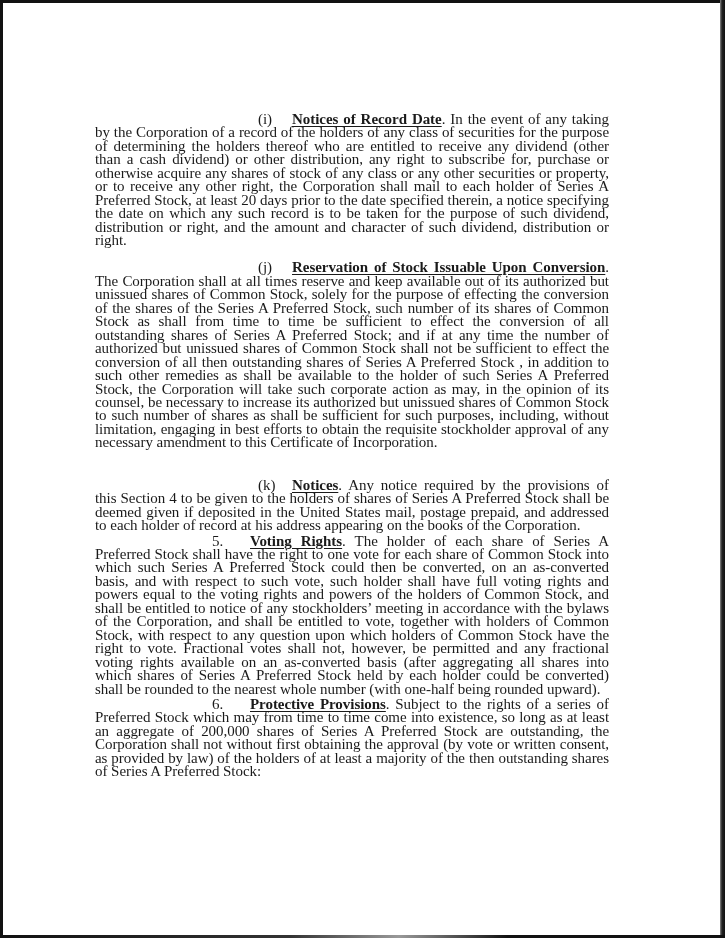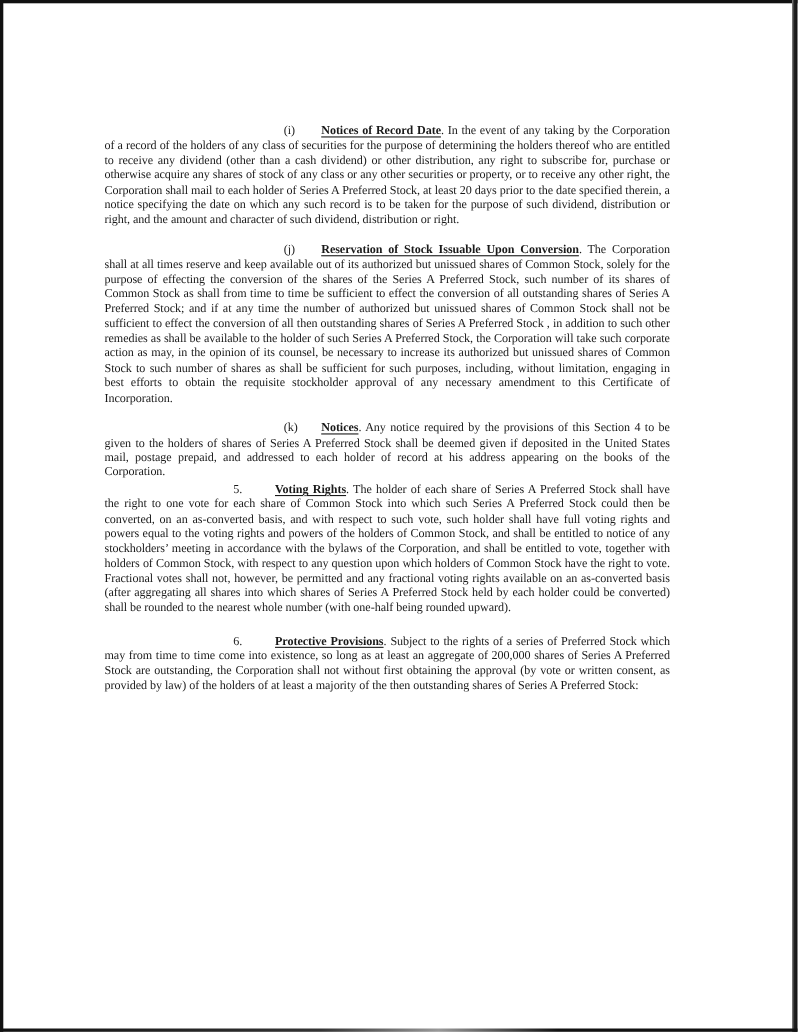--- a/index.html
+++ b/index.html
@@ -27,33 +27,33 @@
     }
     .scan-border-bottom {
       position: absolute; left: 0; bottom: 0; width: 725px; height: 3px;
       background: linear-gradient(to right, #111 0%, #333 40%, #999 55%, #111 70%, #111 100%);
     }
     .page {
       position: absolute;
       left: 95px;
       top: 113px;
       width: 514px;
-      font-size: 11px;
+      font-size: 15px;
       line-height: 13.45px;
       letter-spacing: -0.05px;
     }
     .para {
       text-align: justify;
       margin: 0;
     }
     .para + .para { margin-top: 13.6px; }
     .para.p-j { margin-top: 13.9px; }
-    .para.p-k { margin-top: 14px; }
+    .para.p-k { margin-top: 29px; }
     .para.p-5 { margin-top: 2px; }
-    .para.p-6 { margin-top: 17px; }
+    .para.p-6 { margin-top: 2px; }
     .indent-sub { display: inline-block; width: 163px; }
     .indent-sec { display: inline-block; width: 117px; }
     .marker { display: inline-block; width: 34px; }
     .marker.sec { width: 38px; }
     .heading {
       font-weight: bold;
       text-decoration: underline;
       text-decoration-thickness: 1px;
       text-underline-offset: 1.5px;
     }

